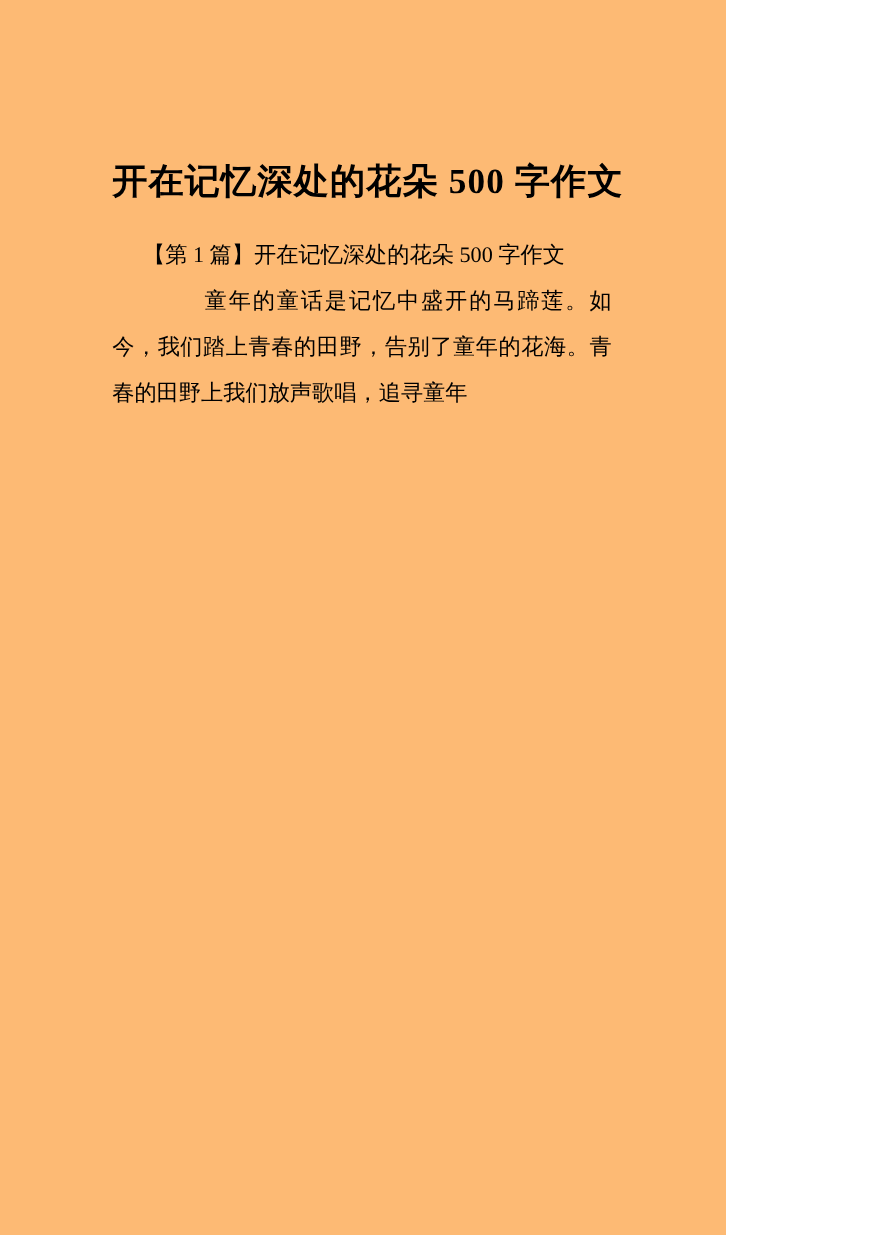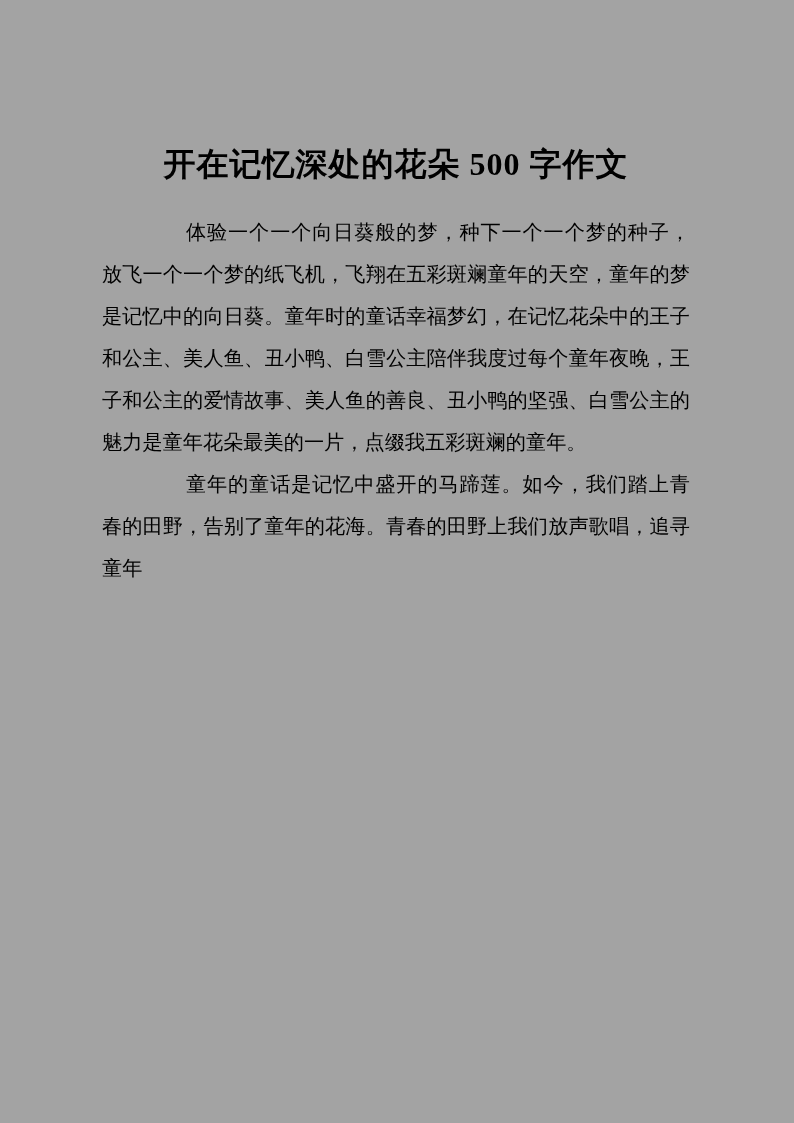--- a/index.html
+++ b/index.html
@@ -2,25 +2,25 @@
 <html><head>
 <meta charset="utf-8">
 <style>
   html, body {
     margin: 0;
     padding: 0;
     background: #ffffff;
   }
   .page {
     position: relative;
-    width: 794px;
+    width: 660px;
     height: 1123px;
     box-sizing: border-box;
     padding: 140px 104px 0 102px;
-    background: #a3a3a3;
+    background: #fdba74;
     color: #000000;
     font-family: "Liberation Serif", "DejaVu Serif", serif;
     overflow: hidden;
   }
   .doc-title {
     margin: 0 0 23px 0;
     font-size: 32px;
     font-weight: 700;
     line-height: 48px;
     text-align: center;
@@ -37,20 +37,20 @@
   .indent-heading { text-indent: 28px; }
   .indent-epigraph { text-indent: 36px; }
   .indent-body { text-indent: 84px; }
 </style>
 </head>
 <body>
 
 <div class="page">
   <h1 class="doc-title">开在记忆深处的花朵 500 字作文</h1>
 
+  <p class="para indent-heading">【第 1 篇】开在记忆深处的花朵 500 字作文</p>
 
 
 
 
-  <p class="para indent-body">体验一个一个向日葵般的梦，种下一个一个梦的种子，放飞一个一个梦的纸飞机，飞翔在五彩斑斓童年的天空，童年的梦是记忆中的向日葵。童年时的童话幸福梦幻，在记忆花朵中的王子和公主、美人鱼、丑小鸭、白雪公主陪伴我度过每个童年夜晚，王子和公主的爱情故事、美人鱼的善良、丑小鸭的坚强、白雪公主的魅力是童年花朵最美的一片，点缀我五彩斑斓的童年。</p>
 
   <p class="para indent-body">童年的童话是记忆中盛开的马蹄莲。如今，我们踏上青春的田野，告别了童年的花海。青春的田野上我们放声歌唱，追寻童年</p>
 </div>
 
 </body></html>

